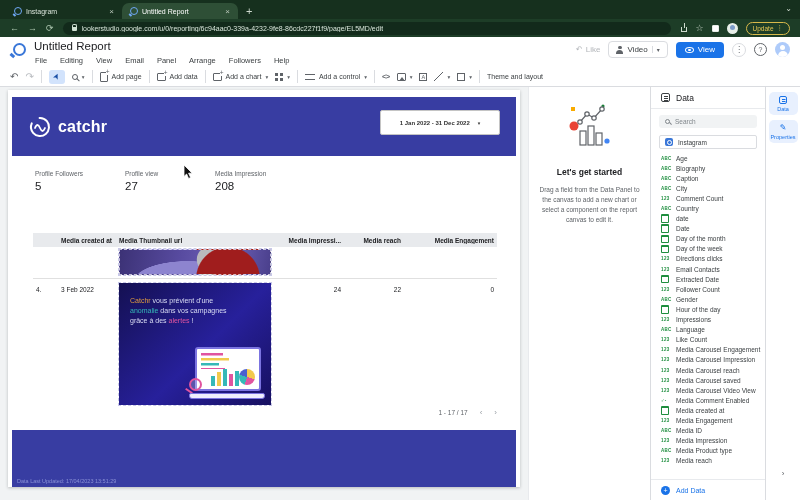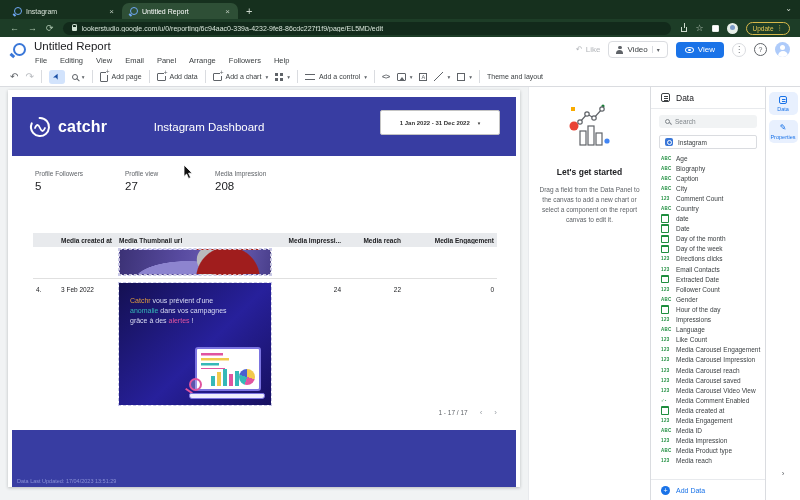--- a/index.html
+++ b/index.html
@@ -335,21 +335,20 @@
       <div class="page">
 
         <div class="banner">
           <div class="brand">
             <svg width="24" height="24" viewBox="0 0 24 24">
               <circle cx="12" cy="12" r="9" fill="none" stroke="#fff" stroke-width="2" stroke-dasharray="38 10" stroke-linecap="round" transform="rotate(-40 12 12)"></circle>
               <path d="M7 13 q2.5 -6 5 0 t5 0" fill="none" stroke="#fff" stroke-width="1.8" stroke-linecap="round"></path>
             </svg>
             <span class="brand-name">catchr</span>
           </div>
-          <div class="banner-title">Instagram Dashboard</div>
           <div class="date-ctrl">
             <span>1 Jan 2022 - 31 Dec 2022</span>
             <span class="date-caret">▾</span>
           </div>
         </div>
 
         <div class="scorecards">
 
             <div class="scorecard">
               <div class="sc-label">Profile Followers</div>

